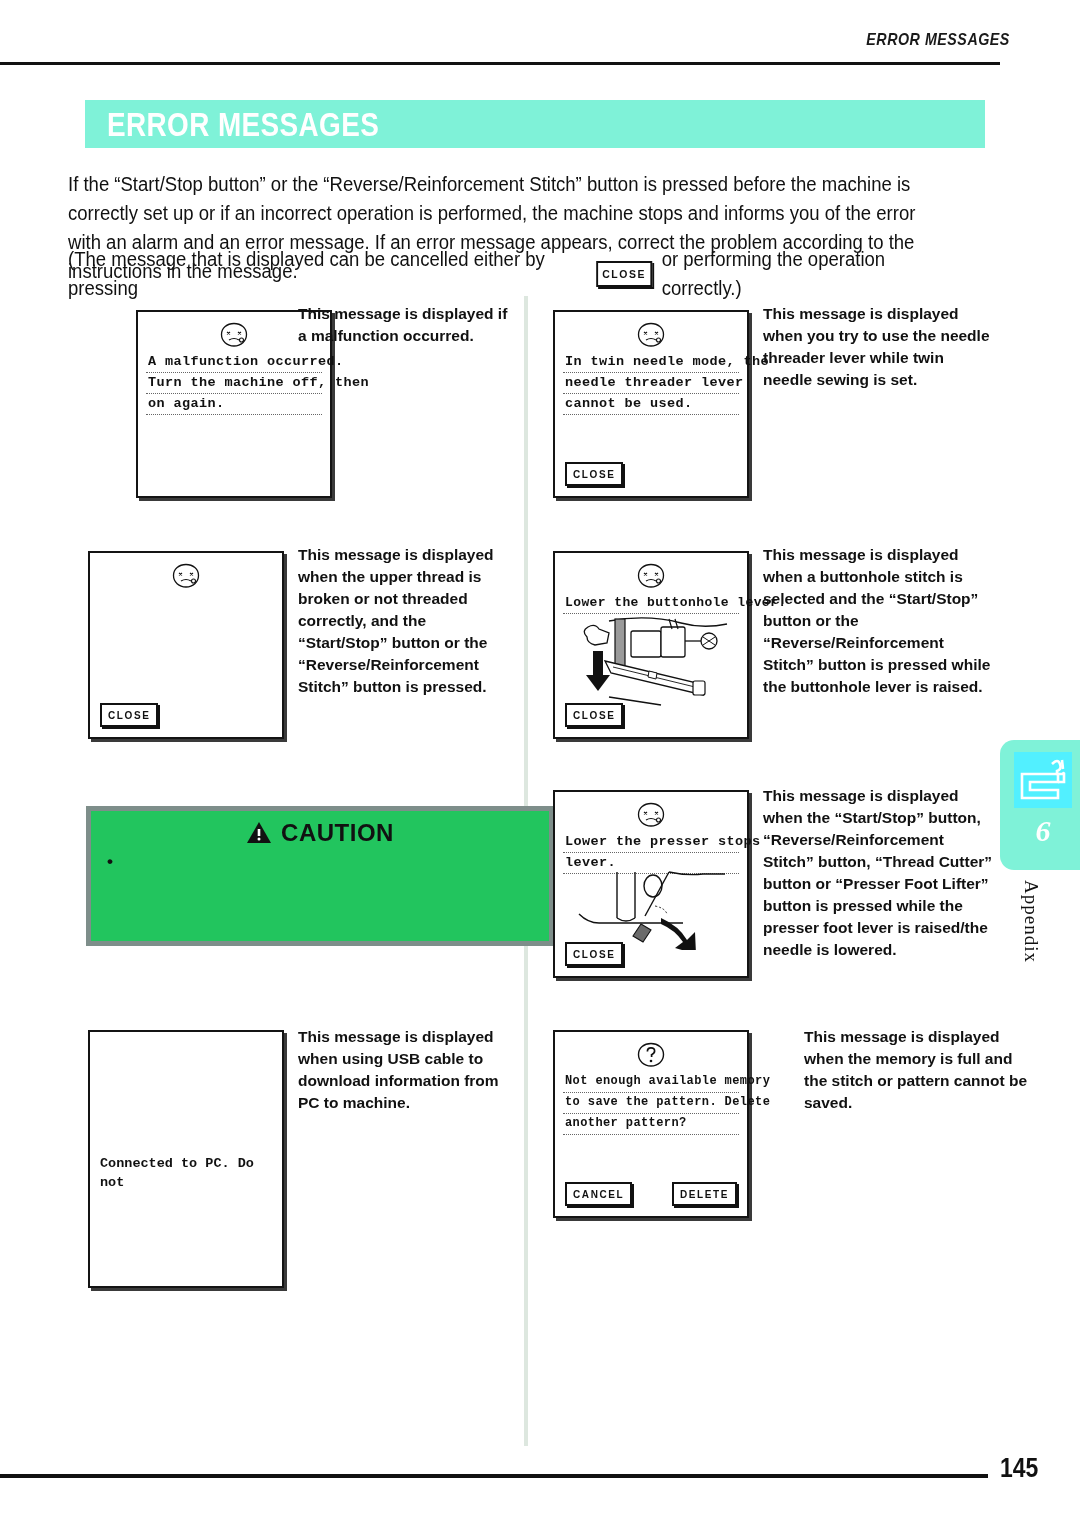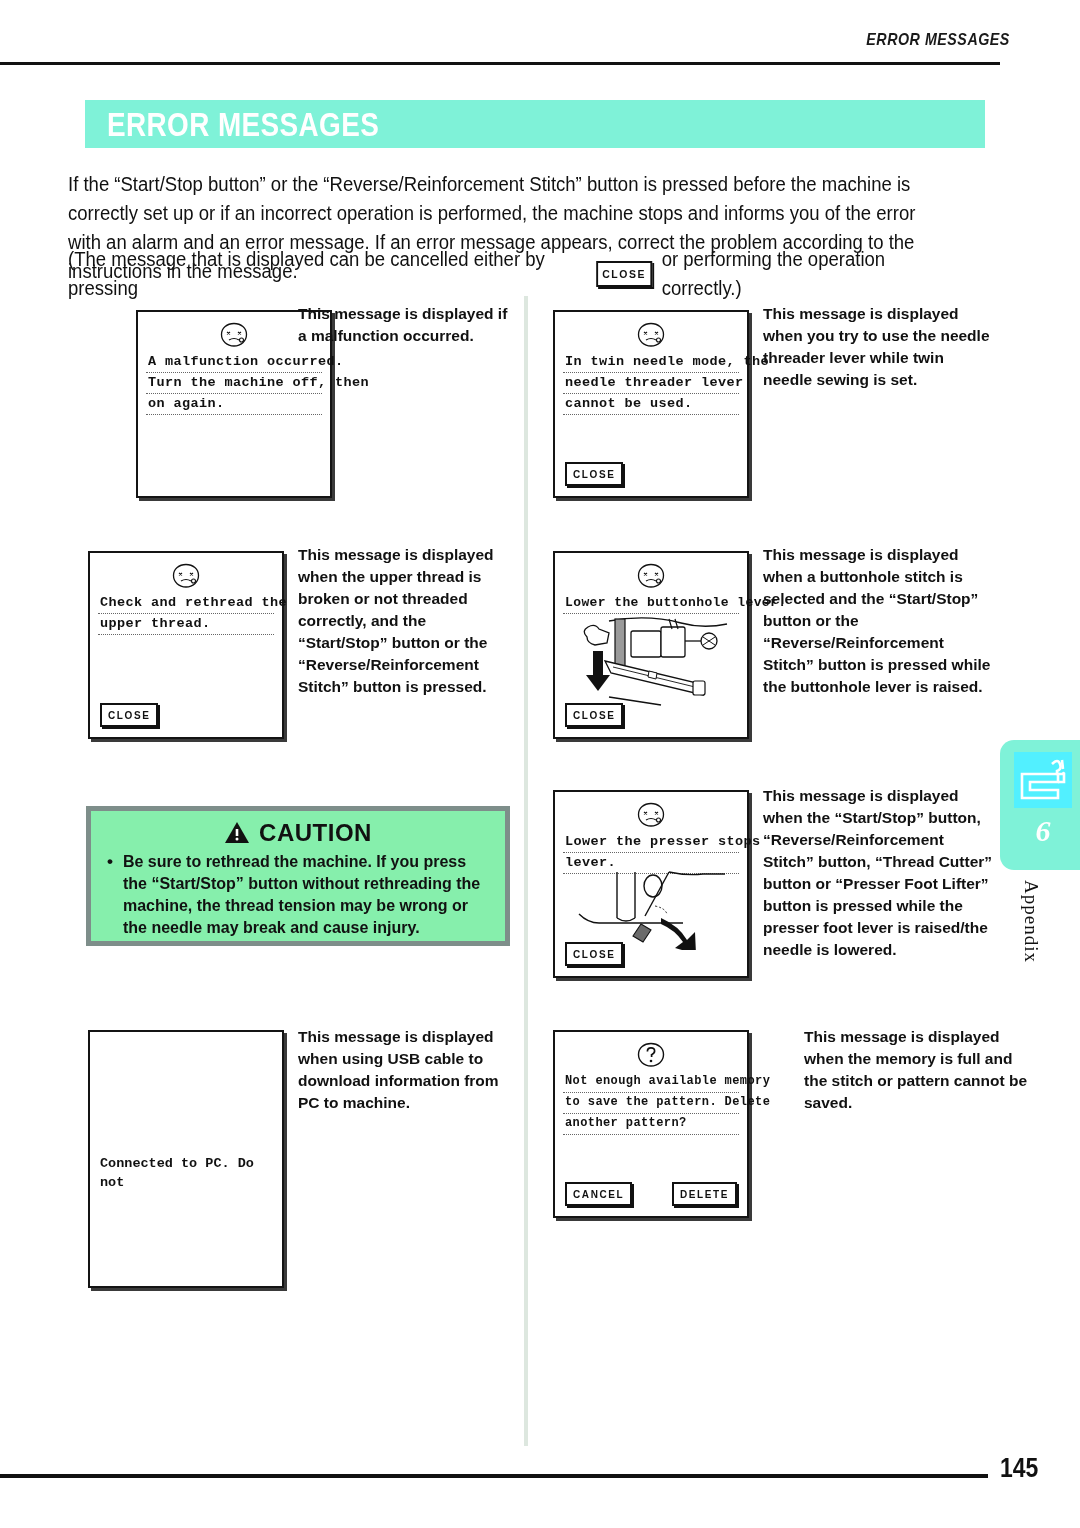--- a/index.html
+++ b/index.html
@@ -103,22 +103,22 @@
 
   
   .lcd-freetext{
     position:absolute;left:10px;right:8px;
     font-family:"Liberation Mono", monospace;
     font-size:13.5px;font-weight:bold;color:#111;line-height:19px;
   }
 
   
   .caution{
-    position:absolute;left:86px;top:806px;width:424px;height:140px;
-    border:5px solid #7e8e8a;background:#86efac;box-sizing:border-box;
+    position:absolute;left:86px;top:806px;width:468px;height:140px;
+    border:5px solid #7e8e8a;background:#22c55e;box-sizing:border-box;
   }
   .caution-title{
     text-align:center;font-size:24px;font-weight:bold;color:#111;
     letter-spacing:.5px;margin-top:8px;
     display:flex;align-items:center;justify-content:center;gap:9px;
   }
   .caution-body{
     display:flex;gap:10px;padding:4px 22px 0 16px;
     font-size:16px;line-height:22px;font-weight:bold;color:#111;
   }
@@ -218,24 +218,20 @@
 
 <div class="panel" style="left:88px;top:551px;">
   <div class="lcd" style="width:196px;height:188px;">
     <svg class="lcd-face" viewBox="0 0 34 26">
       <path d="M17 1.5 C24 1.5 29.5 6 29.5 12.5 C29.5 19 24 24 17 24 C10 24 4.5 19 4.5 12.5 C4.5 6 10 1.5 17 1.5 Z" fill="#fff" stroke="#111" stroke-width="1.3"></path>
       <path d="M10 10 l3 2.4 M13 10 l-3 2.4" stroke="#111" stroke-width="1.2" fill="none"></path>
       <path d="M21 10 l3 2.4 M24 10 l-3 2.4" stroke="#111" stroke-width="1.2" fill="none"></path>
       <path d="M12 18 q5 -3 10 0" stroke="#111" stroke-width="1.2" fill="none"></path>
       <circle cx="24.5" cy="18" r="2" fill="#fff" stroke="#111" stroke-width="1.1"></circle>
     </svg>
-    <div class="lcd-lines">
-      <div class="lcd-line">Check and rethread the</div>
-      <div class="lcd-line">upper thread.</div>
-    </div>
     <div class="lcd-btnrow">
       <span class="lcdbtn small">CLOSE</span>
     </div>
   </div>
 </div>
 <div class="desc" style="left:298px;top:544px;width:218px;">This message is displayed when the upper thread is broken or not threaded correctly, and the “Start/Stop” button or the “Reverse/Reinforcement Stitch” button is pressed.</div>
 
 <div class="panel" style="left:553px;top:551px;">
   <div class="lcd" style="width:196px;height:188px;">
     <svg class="lcd-face" viewBox="0 0 34 26">
@@ -276,21 +272,20 @@
   <div class="caution-title">
     <svg width="26" height="24" viewBox="0 0 26 24">
       <path d="M13 1 L25 22 L1 22 Z" fill="#111"></path>
       <rect x="11.7" y="8" width="2.6" height="7" fill="#fff"></rect>
       <circle cx="13" cy="18" r="1.5" fill="#fff"></circle>
     </svg>
     <span>CAUTION</span>
   </div>
   <div class="caution-body">
     <span class="caution-bullet">•</span>
-    <span>Be sure to rethread the machine. If you press the “Start/Stop” button without rethreading the machine, the thread tension may be wrong or the needle may break and cause injury.</span>
   </div>
 </div>
 
 <div class="panel" style="left:553px;top:790px;">
   <div class="lcd" style="width:196px;height:188px;">
     <svg class="lcd-face" viewBox="0 0 34 26">
       <path d="M17 1.5 C24 1.5 29.5 6 29.5 12.5 C29.5 19 24 24 17 24 C10 24 4.5 19 4.5 12.5 C4.5 6 10 1.5 17 1.5 Z" fill="#fff" stroke="#111" stroke-width="1.3"></path>
       <path d="M10 10 l3 2.4 M13 10 l-3 2.4" stroke="#111" stroke-width="1.2" fill="none"></path>
       <path d="M21 10 l3 2.4 M24 10 l-3 2.4" stroke="#111" stroke-width="1.2" fill="none"></path>
       <path d="M12 18 q5 -3 10 0" stroke="#111" stroke-width="1.2" fill="none"></path>

